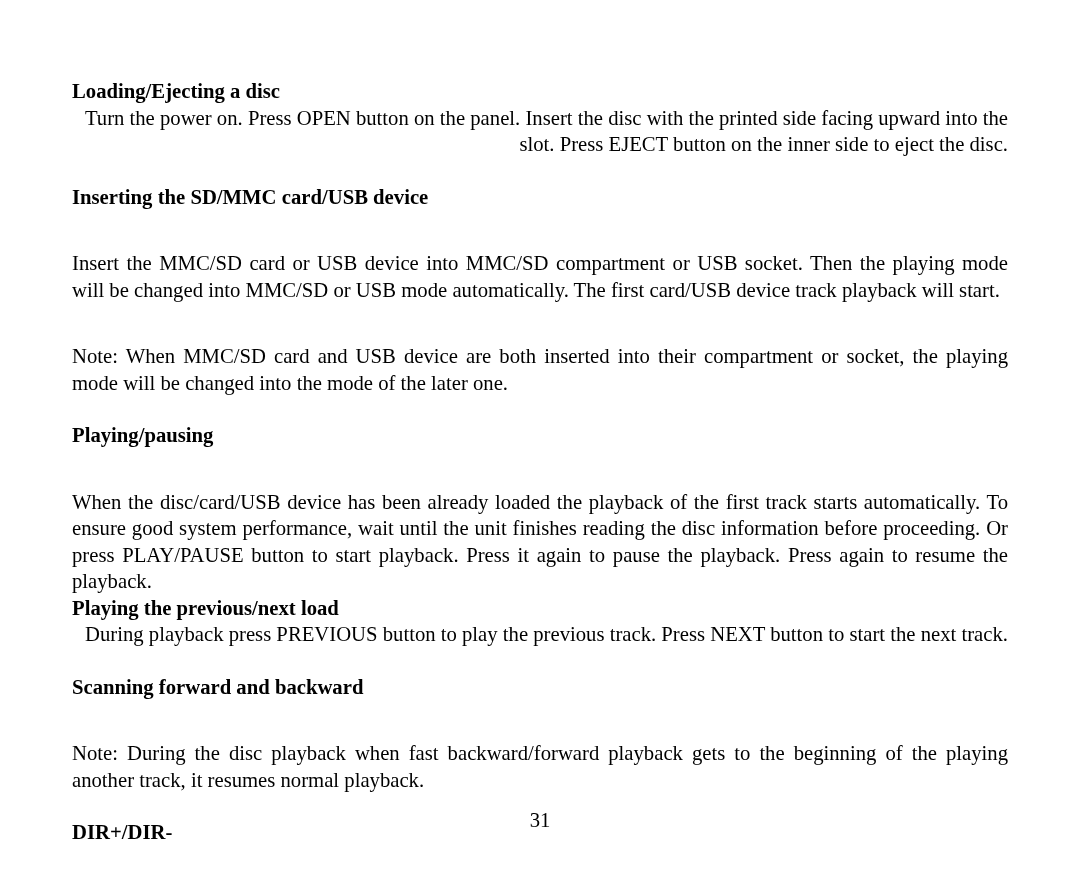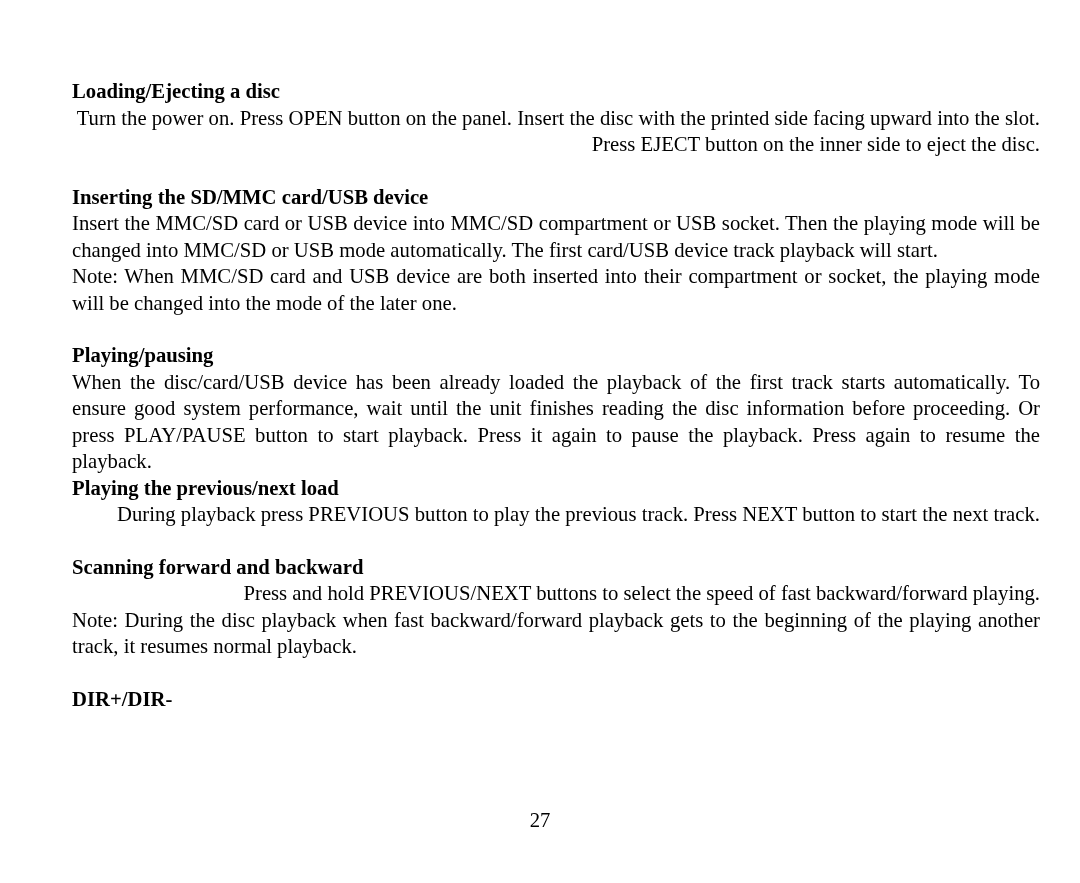--- a/index.html
+++ b/index.html
@@ -7,39 +7,40 @@
     padding: 0;
     background: #ffffff;
     width: 1080px;
     height: 883px;
     overflow: hidden;
   }
   .page {
     box-sizing: border-box;
     width: 1080px;
     height: 883px;
-    padding: 78px 40px 0 72px;
+    padding: 78px 72px 0 72px;
     font-family: "Times New Roman", Times, serif;
     font-size: 20.7px;
     line-height: 1.28;
     color: #000000;
     position: relative;
   }
   .section {
     margin-bottom: 26px;
   }
   .section.tight {
     margin-bottom: 0;
   }
   .heading {
     font-weight: bold;
   }
   .body {
     text-align: justify;
     text-justify: inter-word;
+    margin-top: 40px;
   }
   .body-left {
     text-align: right;
   }
   .note-label {
     font-weight: normal;
   }
   .pagenum {
     position: absolute;
     bottom: 50px;
@@ -70,22 +71,21 @@
     <div class="body">When the disc/card/USB device has been already loaded the playback of the first track starts automatically. To ensure good system performance, wait until the unit finishes reading the disc information before proceeding. Or press PLAY/PAUSE button to start playback. Press it again to pause the playback. Press again to resume the playback.</div>
   </div>
 
   <div class="section">
     <div class="heading">Playing the previous/next load</div>
     <div class="body-left">During playback press PREVIOUS button to play the previous track. Press NEXT button to start the next track.</div>
   </div>
 
   <div class="section">
     <div class="heading">Scanning forward and backward</div>
-    <div class="body-left">Press and hold PREVIOUS/NEXT buttons to select the speed of fast backward/forward playing.</div>
     <div class="body"><span class="note-label">Note:</span><span> During the disc playback when fast backward/forward playback gets to the beginning of the playing another track, it resumes normal playback.</span></div>
   </div>
 
   <div class="section tight">
     <div class="heading">DIR+/DIR-</div>
   </div>
 
-  <div class="pagenum">27</div>
+  <div class="pagenum">31</div>
 </div>
 
 </body></html>

